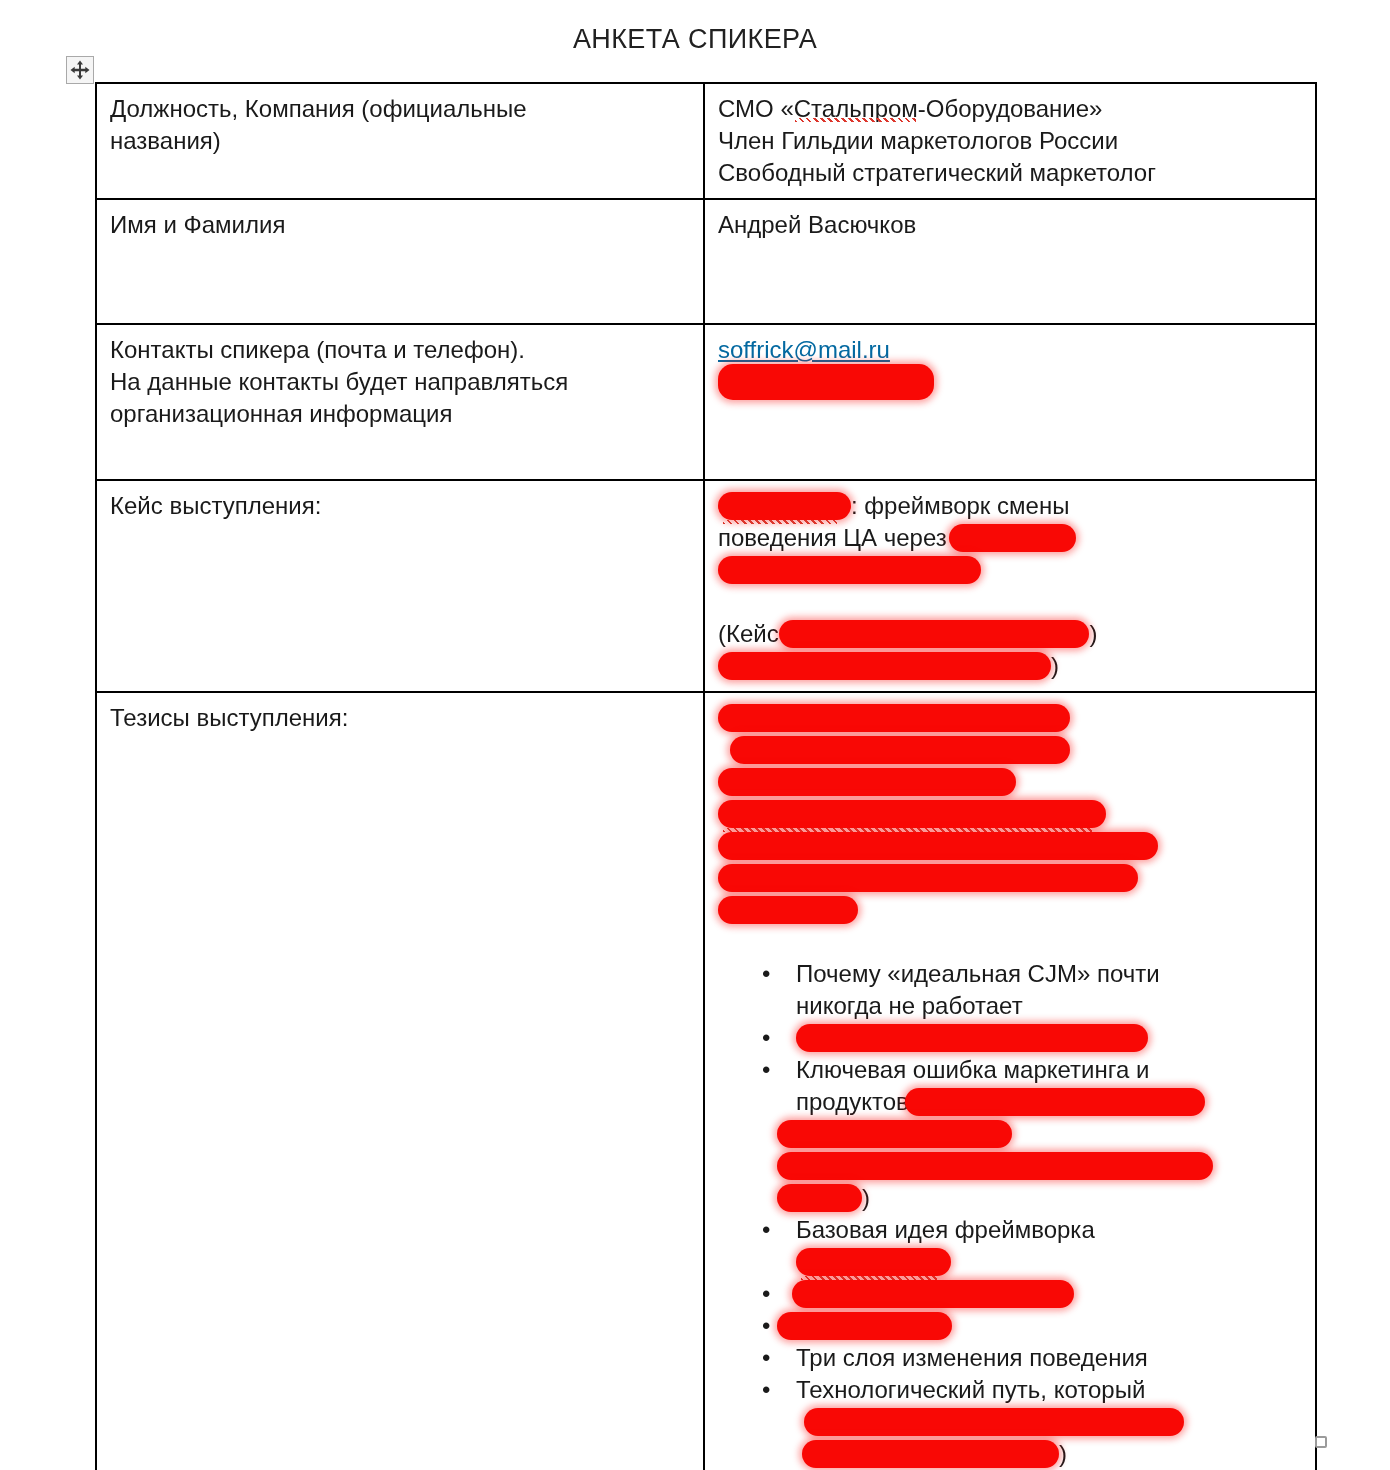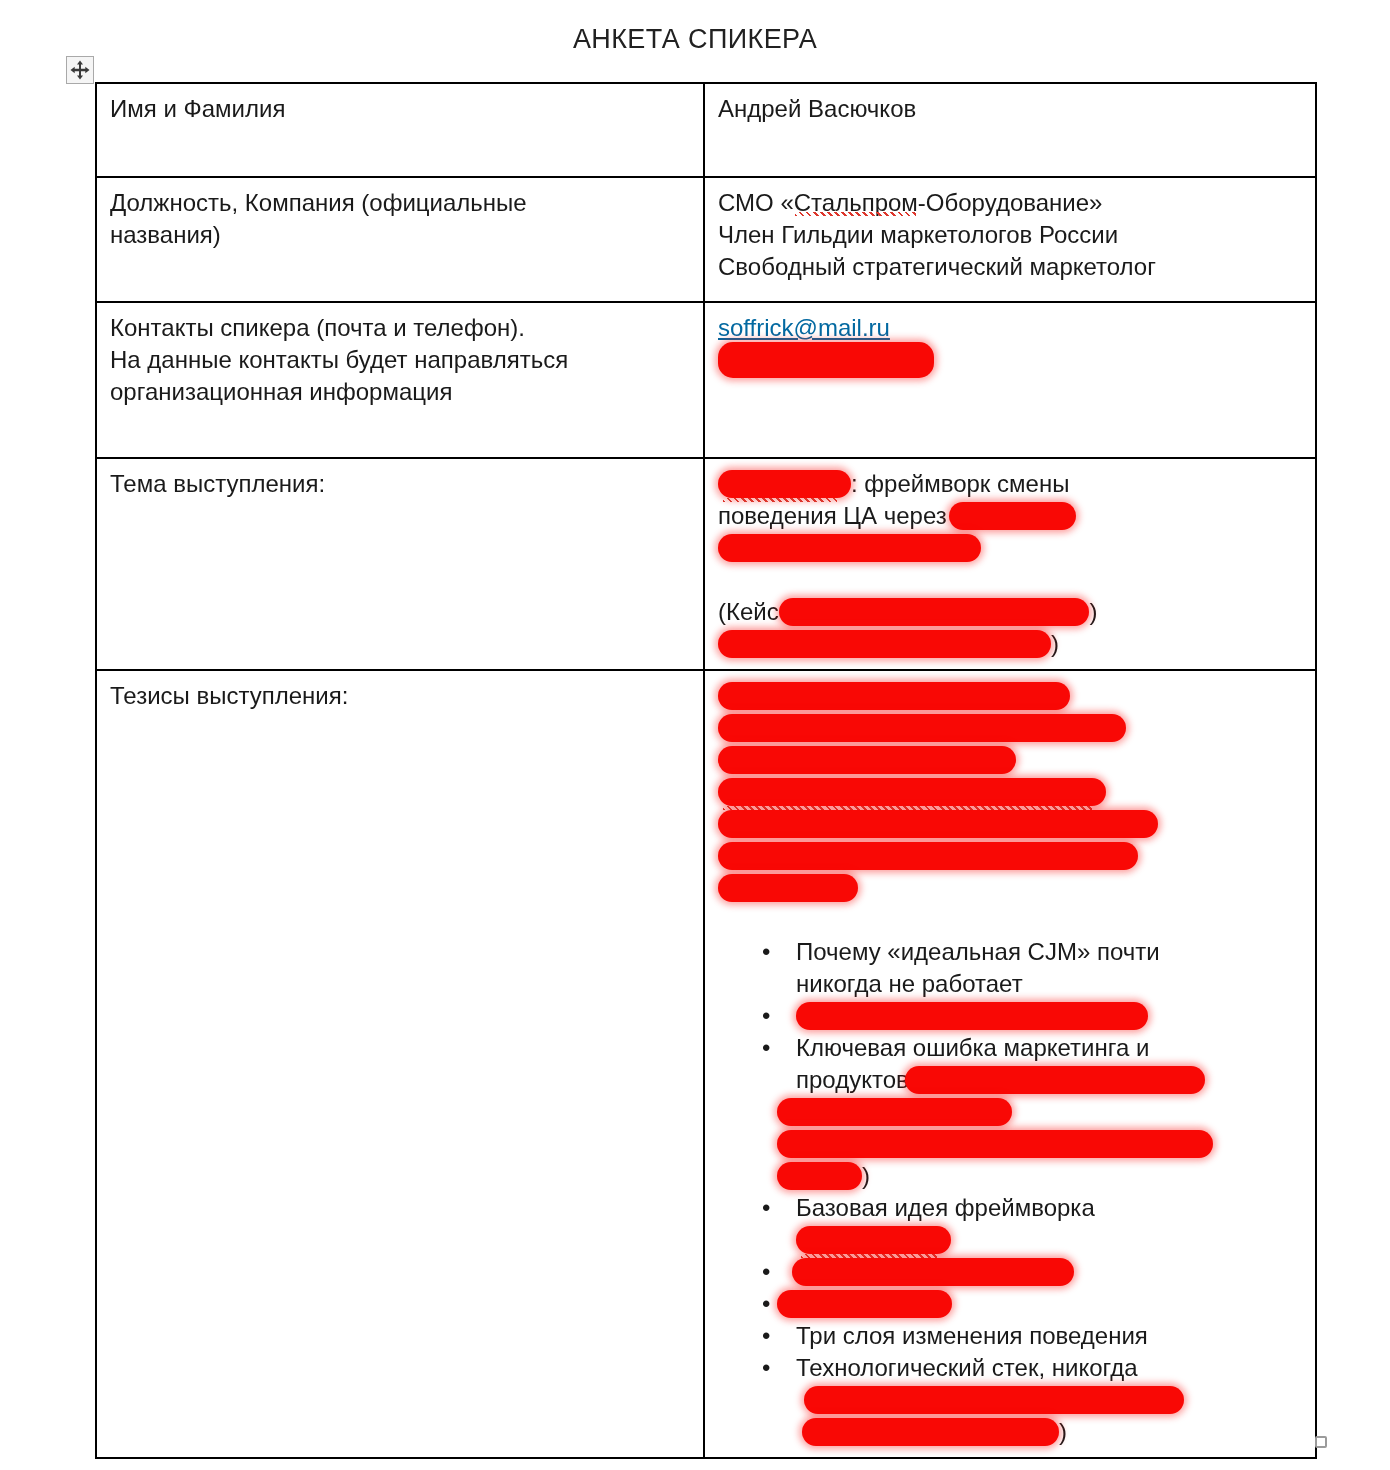--- a/index.html
+++ b/index.html
@@ -70,68 +70,68 @@
 </div>
 
 <table id="form-table">
   <colgroup>
       <col style="width:608px">
       <col style="width:612px">
     </colgroup>
   <tbody id="rows">
       <tr>
         <td class="label-cell">
-          <div class="line">Имя и Фамилия</div>
-        </td>
-        <td class="value-cell">
-          <div class="line"><span>Андрей Васючков</span></div>
-        </td>
-      </tr>
-      <tr>
-        <td class="label-cell">
           <div class="line">Должность, Компания (официальные</div>
           <div class="line">названия)</div>
         </td>
         <td class="value-cell">
           <div class="line"><span>СМО «</span><span class="wavy">Стальпром</span><span>-Оборудование»</span></div>
           <div class="line"><span>Член Гильдии маркетологов России</span></div>
           <div class="line"><span>Свободный стратегический маркетолог</span></div>
+        </td>
+      </tr>
+      <tr>
+        <td class="label-cell">
+          <div class="line">Имя и Фамилия</div>
+        </td>
+        <td class="value-cell">
+          <div class="line"><span>Андрей Васючков</span></div>
         </td>
       </tr>
       <tr>
         <td class="label-cell">
           <div class="line">Контакты спикера (почта и телефон).</div>
           <div class="line">На данные контакты будет направляться</div>
           <div class="line">организационная информация</div>
         </td>
         <td class="value-cell">
           <div class="line"><a class="email-link">soffrick@mail.ru</a></div>
           <div class="line"><span class="redact" style="width: 216px; height: 36px;"></span></div>
         </td>
       </tr>
       <tr>
         <td class="label-cell">
-          <div class="line">Тема выступления:</div>
+          <div class="line">Кейс выступления:</div>
         </td>
         <td class="value-cell">
           <div class="line"><span class="redact" style="width: 133px;"><i class="wavy-line"></i></span><span>: фреймворк смены</span></div>
           <div class="line"><span>поведения ЦА через </span><span class="redact" style="width: 127px; margin-left: -4px;"></span></div>
           <div class="line"><span class="redact" style="width: 263px;"></span></div>
           <div class="line"></div>
           <div class="line"><span>(Кейс </span><span class="redact" style="width: 310px; margin-left: -6px;"></span><span>)</span></div>
           <div class="line"><span class="redact" style="width: 333px;"></span><span>)</span></div>
         </td>
       </tr>
       <tr>
         <td class="label-cell">
           <div class="line">Тезисы выступления:</div>
         </td>
         <td class="value-cell">
           <div class="line"><span class="redact" style="width: 352px;"></span></div>
-          <div class="line"><span class="redact" style="width: 408px;"><span class="peek" style="left: 170px;">CJM</span></span></div>
+          <div class="line"><span class="redact" style="width: 340px; margin-left: 12px;"><span class="peek" style="left: 170px;">CJM</span></span></div>
           <div class="line"><span class="redact" style="width: 298px;"></span></div>
           <div class="line"><span class="redact" style="width: 388px;"><i class="wavy-line"></i></span></div>
           <div class="line"><span class="redact" style="width: 440px;"><span class="peek" style="left: 110px;">текущее поведение</span></span></div>
           <div class="line"><span class="redact" style="width: 420px;"><span class="peek" style="left: 120px;">дорожную карту</span></span></div>
           <div class="line"><span class="redact" style="width: 140px;"></span></div>
           <div class="line"></div>
           <div class="bullet-row">
             <span class="bullet-marker">•</span>
             <div class="bullet-content">
               <div class="line"><span>Почему «идеальная CJM» почти</span></div>
@@ -175,21 +175,21 @@
           </div>
           <div class="bullet-row">
             <span class="bullet-marker">•</span>
             <div class="bullet-content">
               <div class="line"><span>Три слоя изменения поведения</span></div>
             </div>
           </div>
           <div class="bullet-row">
             <span class="bullet-marker">•</span>
             <div class="bullet-content">
-              <div class="line"><span>Технологический стек, никогда</span></div>
+              <div class="line"><span>Технологический путь, который</span></div>
               <div class="line"><span class="redact" style="width: 380px; margin-left: 8px;"></span></div>
               <div class="line"><span class="redact" style="width: 257px; margin-left: 6px;"></span><span>)</span></div>
             </div>
           </div>
         </td>
       </tr>
     </tbody>
 </table>
 
 <div class="resize-handle"></div>

